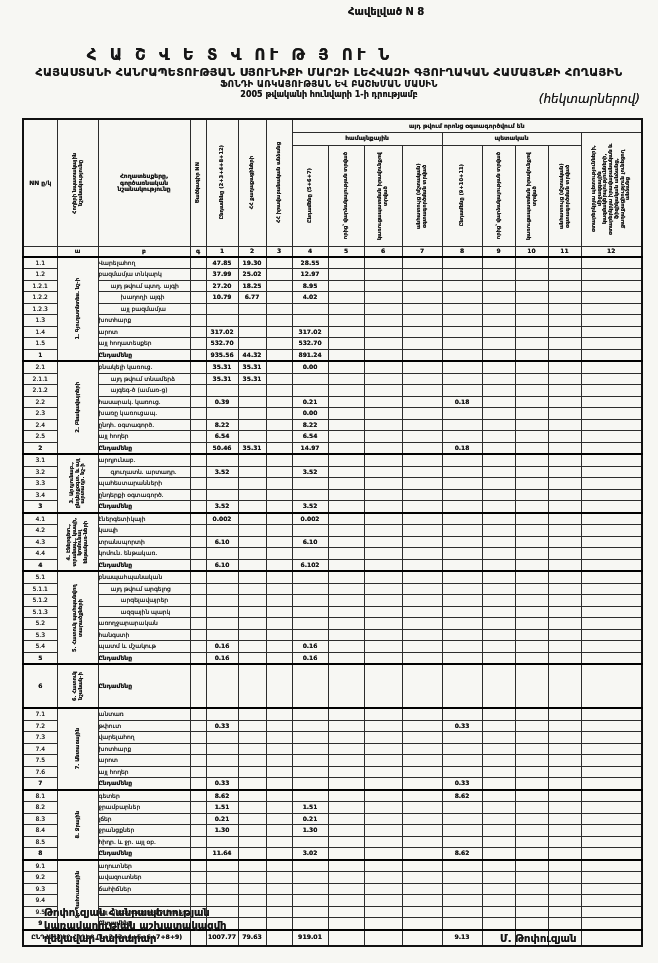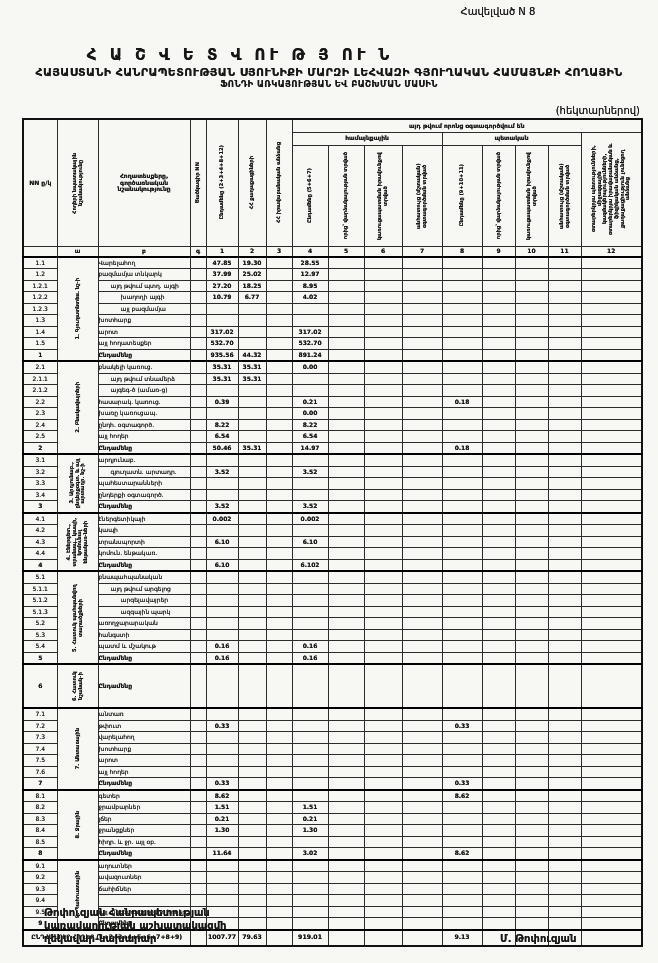--- a/index.html
+++ b/index.html
@@ -4,28 +4,28 @@
 <style>
   html,body{margin:0;padding:0;}
   body{
     width:658px;height:963px;
     background:#f7f7f3;
     font-family:"DejaVu Sans",sans-serif;
     color:#161616;
     position:relative;
     text-shadow:0 0 .4px #444;
   }
-  .appendix{position:absolute;top:6px;right:10px;width:300px;text-align:center;
-    font-size:10px;font-weight:normal;line-height:1.22;}
+  .appendix{position:absolute;top:6px;right:10px;width:300px;
+    font-size:10px;font-weight:bold;line-height:1.22;}
   .title-block{position:absolute;top:46px;left:0;width:658px;text-align:center;}
   .report-title{font-size:15px;font-weight:bold;letter-spacing:4px;width:460px;text-align:center;margin:0 auto 2px 10px;}
   .sub1{font-size:11px;font-weight:bold;letter-spacing:.4px;}
   .sub2{font-size:8.5px;font-weight:bold;letter-spacing:.4px;}
   .dateline{font-size:8px;font-weight:bold;margin-top:1px;}
-  .units{position:absolute;top:105px;right:18px;font-size:10px;}
+  .units{position:absolute;top:92px;right:18px;font-size:12px;font-style:italic;}
 
   table.main{position:absolute;top:118px;left:22px;border-collapse:collapse;table-layout:fixed;
     border:2px solid #111;}
   table.main th,table.main td{border:1px solid #2c2c2c;padding:0;margin:0;overflow:hidden;
     font-size:6px;line-height:1.05;vertical-align:middle;}
   th{font-weight:bold;background:#f7f7f3;}
   .vert{writing-mode:vertical-rl;transform:rotate(180deg);margin:0 auto;
     font-size:5.2px;font-weight:bold;text-align:center;max-height:100px;line-height:1.1;}
   .hdr-top{height:13px;font-size:6px;}
   .hdr-grp{height:13px;font-size:6px;}
@@ -50,20 +50,21 @@
 <body>
 
 <div class="appendix">
   <div>Հավելված N 8</div>
 </div>
 
 <div class="title-block">
   <div class="report-title">Հ Ա Շ Վ Ե Տ Վ ՈՒ Թ Յ ՈՒ Ն</div>
   <div class="sub1">ՀԱՅԱՍՏԱՆԻ ՀԱՆՐԱՊԵՏՈՒԹՅԱՆ ՍՅՈՒՆԻՔԻ ՄԱՐԶԻ ԼԵՀՎԱԶԻ ԳՅՈՒՂԱԿԱՆ ՀԱՄԱՅՆՔԻ ՀՈՂԱՅԻՆ</div>
   <div class="sub2">ՖՈՆԴԻ ԱՌԿԱՅՈՒԹՅԱՆ ԵՎ ԲԱՇԽՄԱՆ ՄԱՍԻՆ</div>
+  <div class="dateline">2005 թվականի հունվարի 1-ի դրությամբ</div>
 </div>
 
 <div class="units">(հեկտարներով)</div>
 
 <table class="main">
   <colgroup>
     <col style="width:34px">
       <col style="width:40px">
       <col style="width:92px">
       <col style="width:16px">

